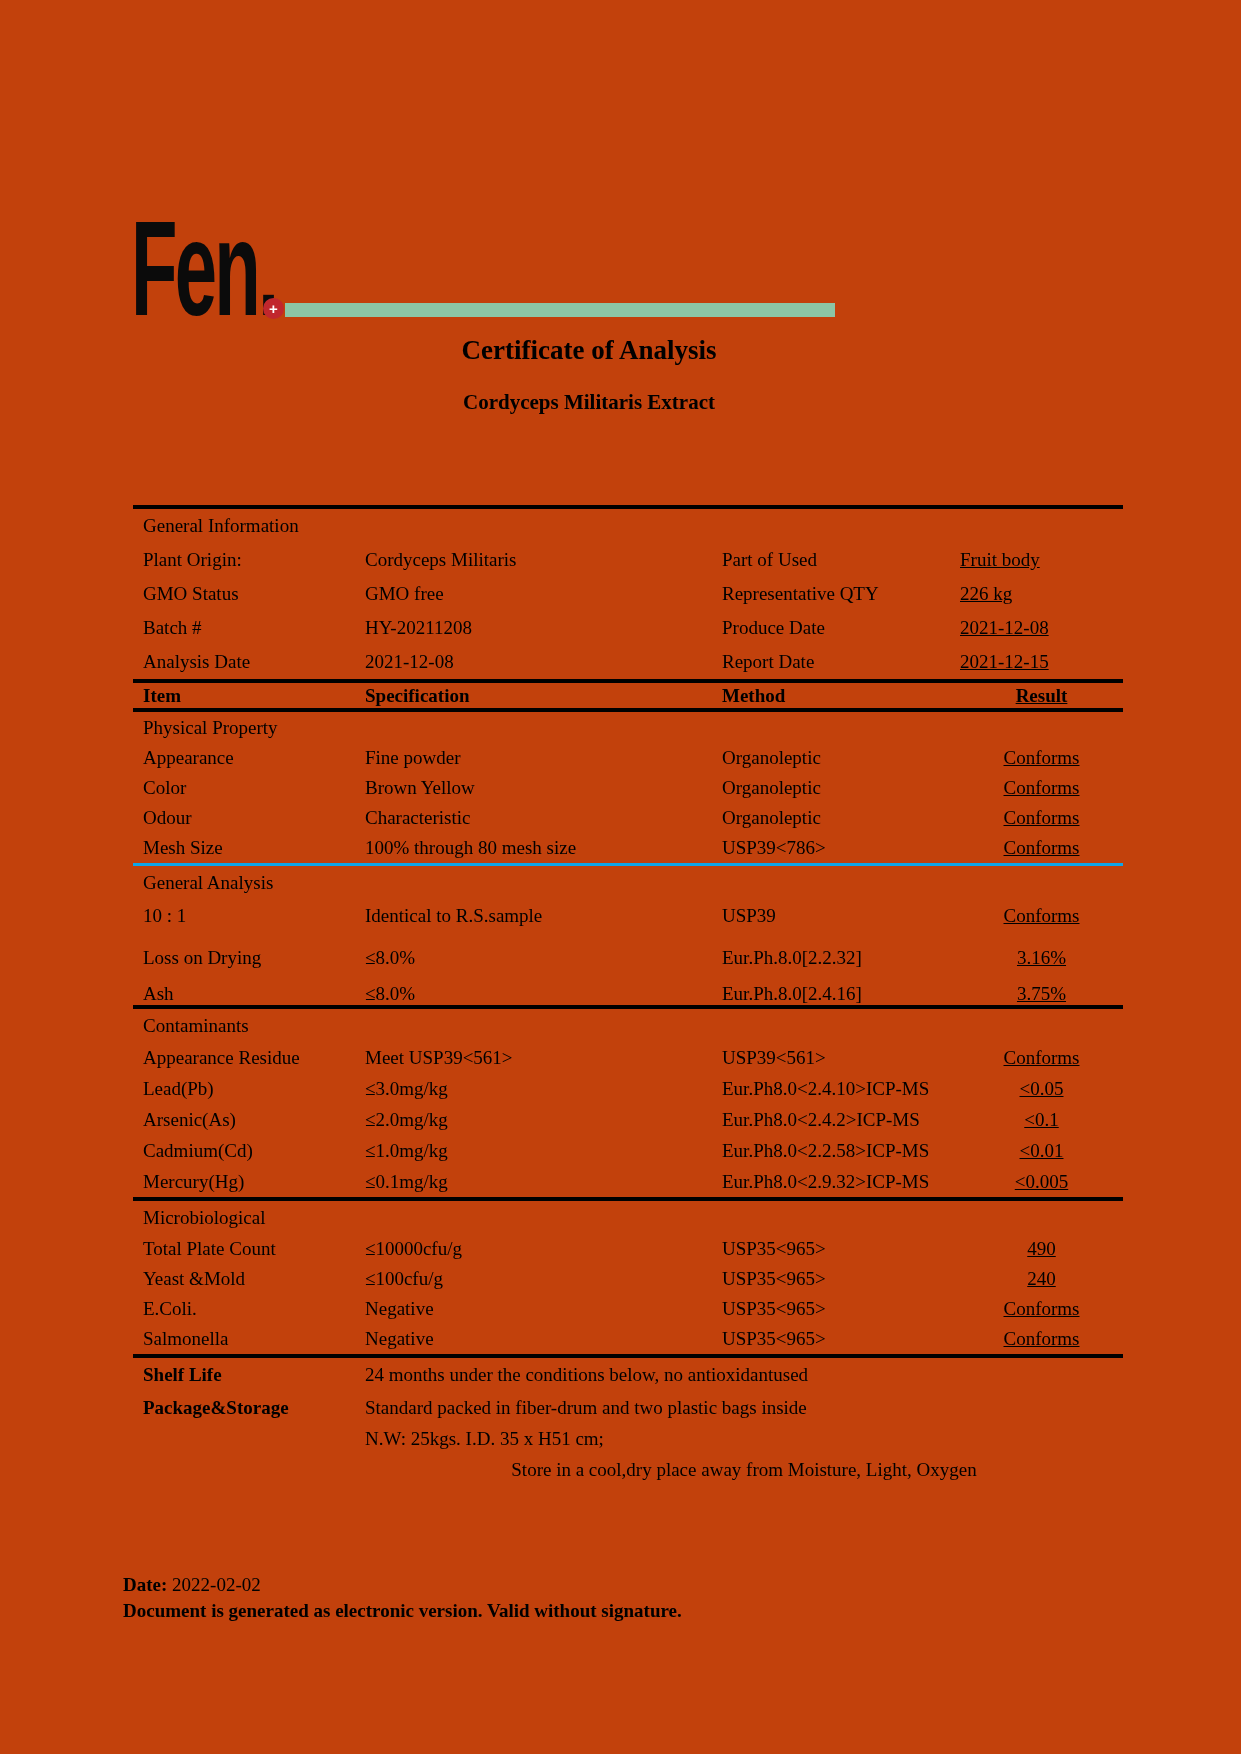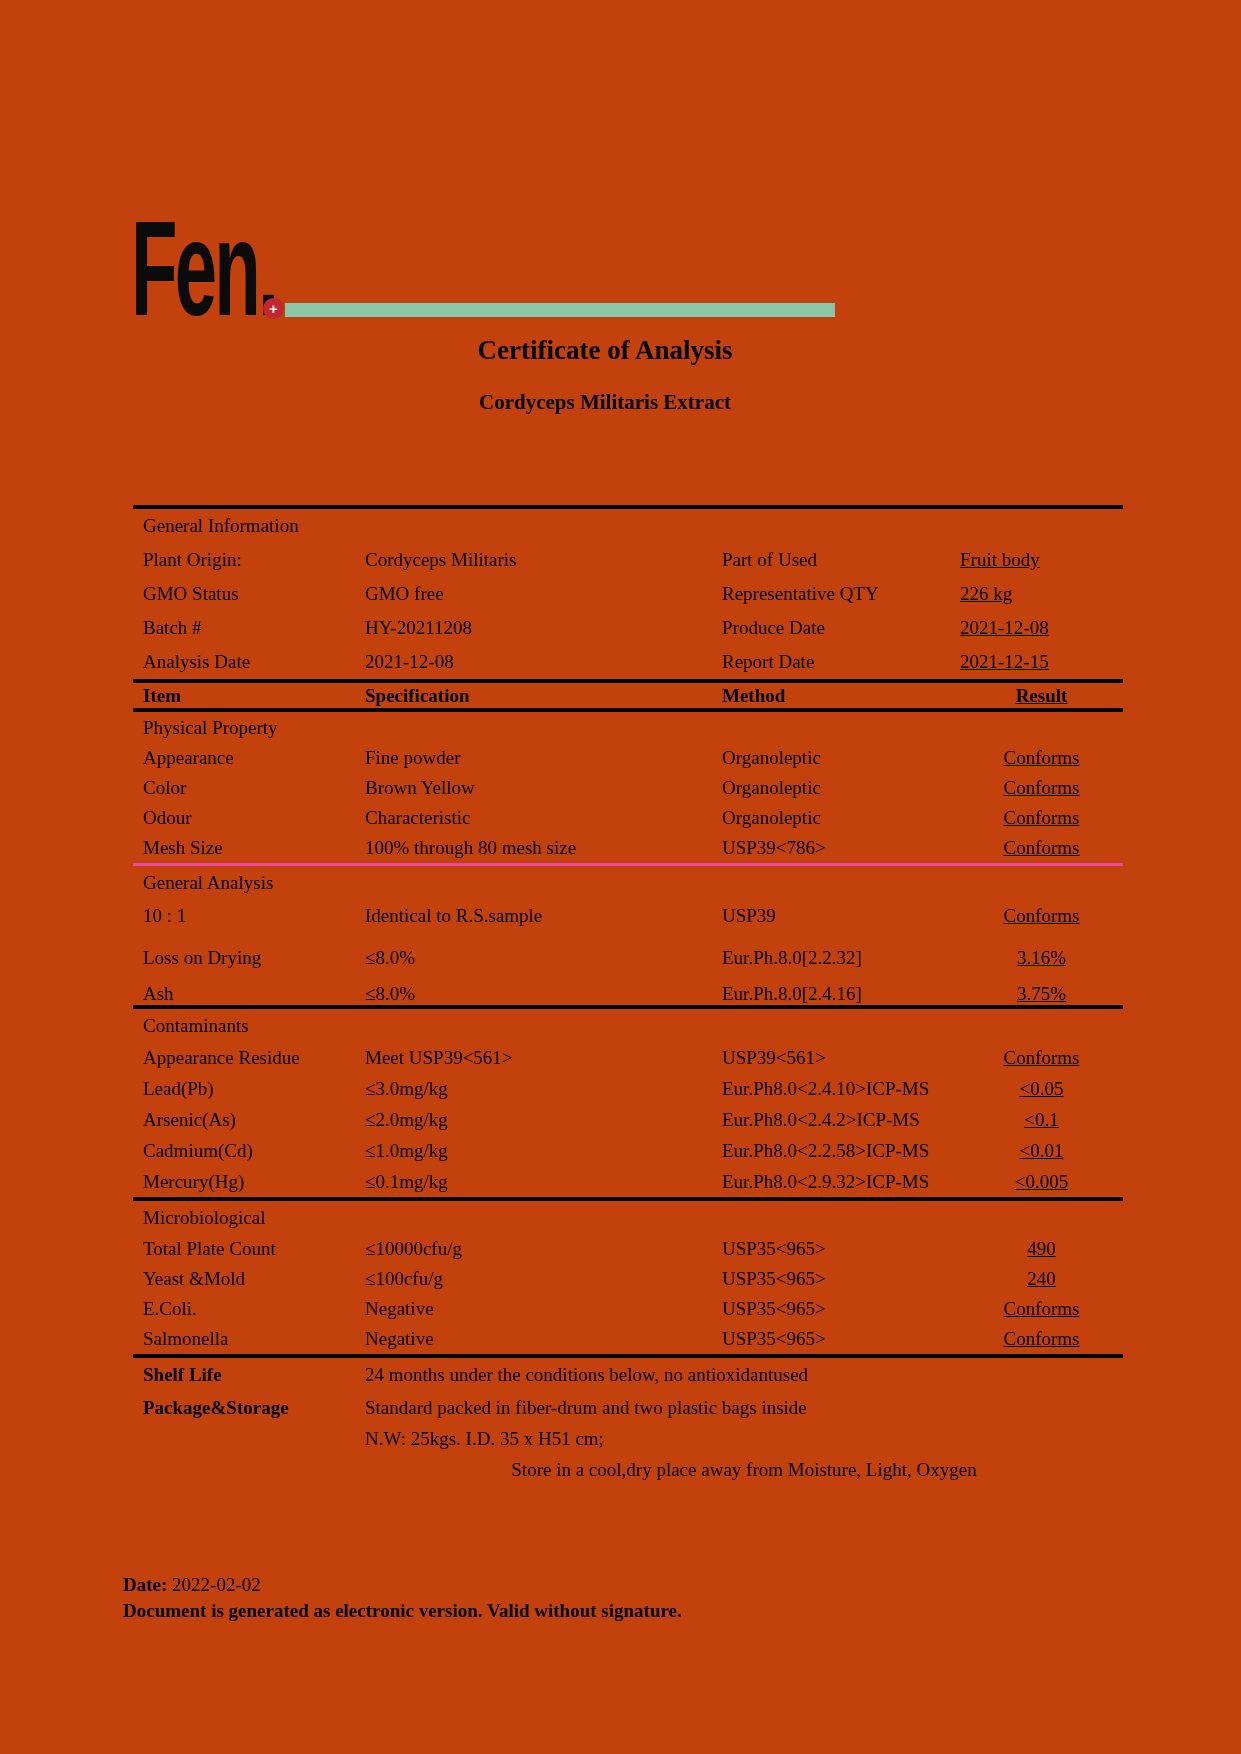--- a/index.html
+++ b/index.html
@@ -18,21 +18,21 @@
     color:#0b0b0b; white-space:nowrap;
   }
   .logo-plus {
     position:absolute; left:263px; top:298px; width:21px; height:21px;
     background:#c1272d; border-radius:50%;
     color:#fff; display:flex; align-items:center; justify-content:center;
     font-family:"Liberation Sans", sans-serif; font-size:15px; font-weight:bold; line-height:1;
   }
   .logo-bar { position:absolute; left:285px; top:303px; width:550px; height:14px; background:#8cc6a6; }
   
-  .titles { position:absolute; left:149px; top:336px; width:912px; text-align:center; }
+  .titles { position:absolute; left:133px; top:336px; width:912px; text-align:center; }
   .doc-title { font-size:27px; font-weight:bold; line-height:1.1; }
   .doc-subtitle { font-size:21px; font-weight:bold; margin-top:25px; line-height:1.1; }
   
   .coa { position:absolute; left:133px; top:505px; width:990px; border-top:4px solid #000; }
   .row { display:flex; align-items:center; }
   .c0 { width:232px; padding-left:10px; }
   .c1 { width:357px; }
   .c2 { width:238px; }
   .c3 { width:163px; text-align:center;text-decoration:underline; }
   .gi-row .c3 { text-align:left; }
@@ -40,21 +40,21 @@
   
   .gen-info { border-bottom:4px solid #000; }
   .gen-info .section-heading { height:34px; }
   .gi-row { height:34px; }
   
   .spec-header { height:29px; border-bottom:4px solid #000; font-weight:bold;align-items:center; }
   .spec-header .c3 { text-align:center; }
   
   .sec0 .section-heading { height:31px; }
   .sec0 .spec-row { height:30px; }
-  .sec0 { border-bottom:3px solid #ec4899; }
+  .sec0 { border-bottom:3px solid #0ea5e9; }
   .sec1 .section-heading { height:33px; }
   .sec1 .spec-row { height:34px; }
   .sec1 .spec-row:nth-child(3), .sec1 .spec-row:nth-child(4) { height:36px;align-items:flex-end; }
   .sec1 { border-bottom:4px solid #000; }
   .sec2 .section-heading { height:33px; }
   .sec2 .spec-row { height:31px; }
   .sec2 { border-bottom:4px solid #000; }
   .sec3 .section-heading { height:33px; }
   .sec3 .spec-row { height:30px; }
   .sec3 { border-bottom:4px solid #000; }

